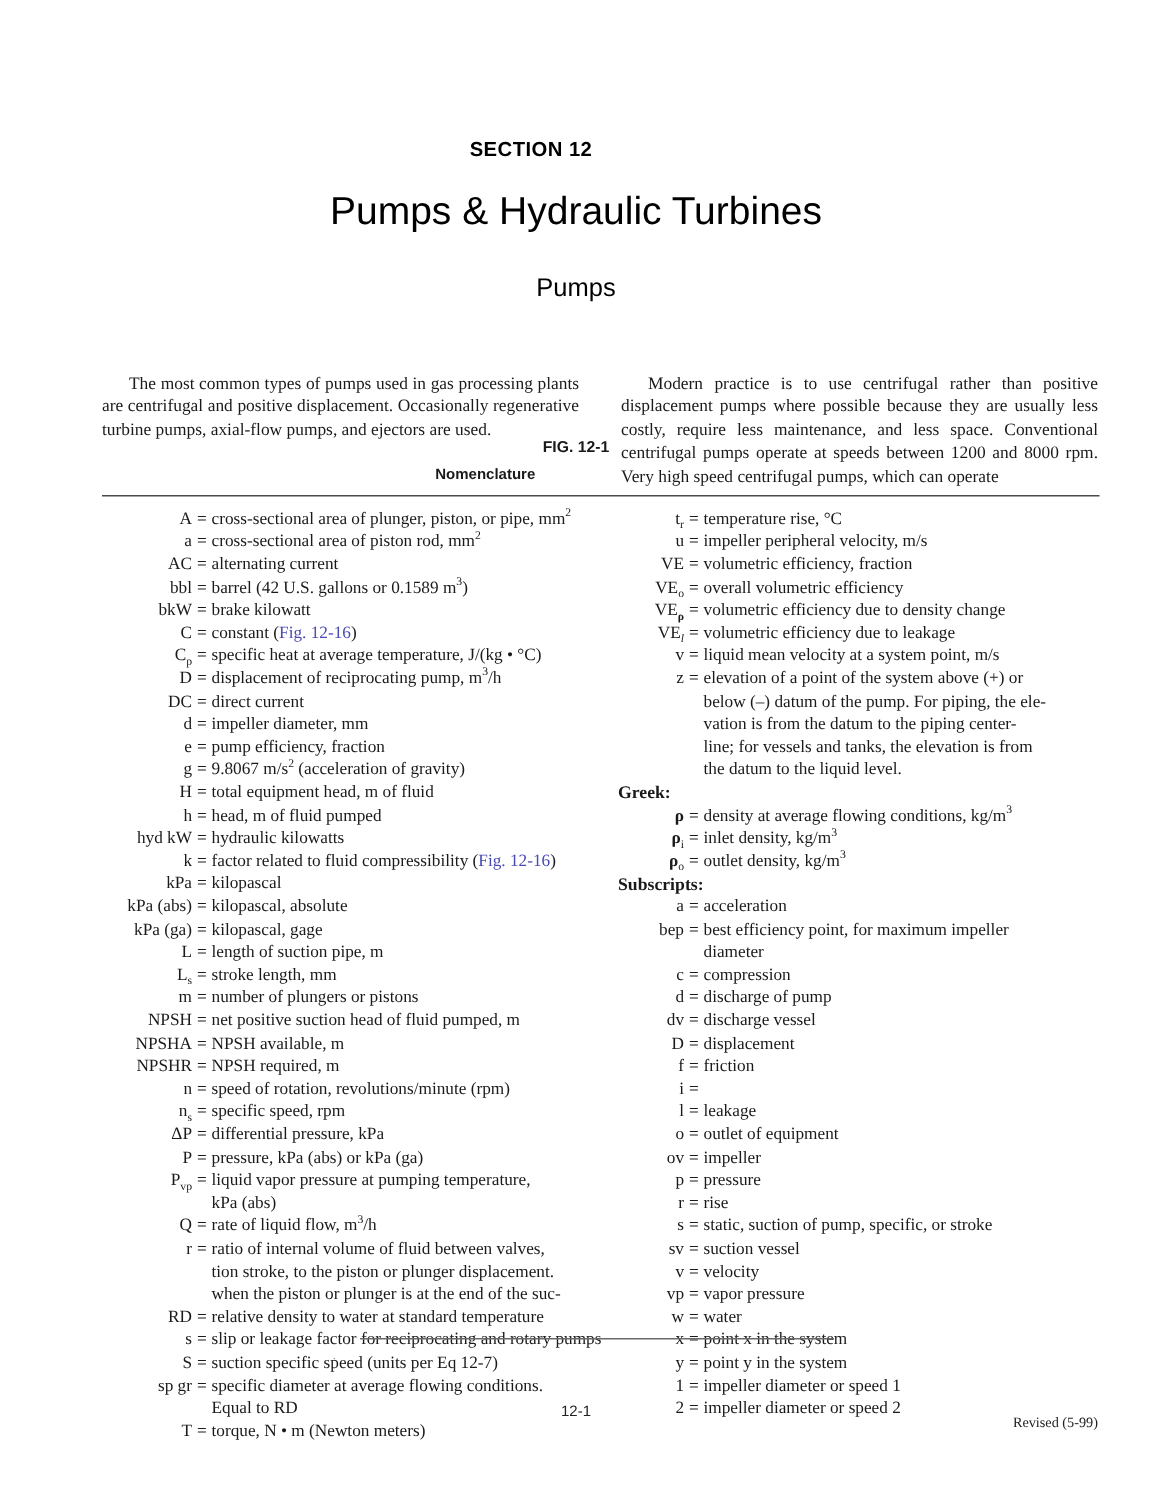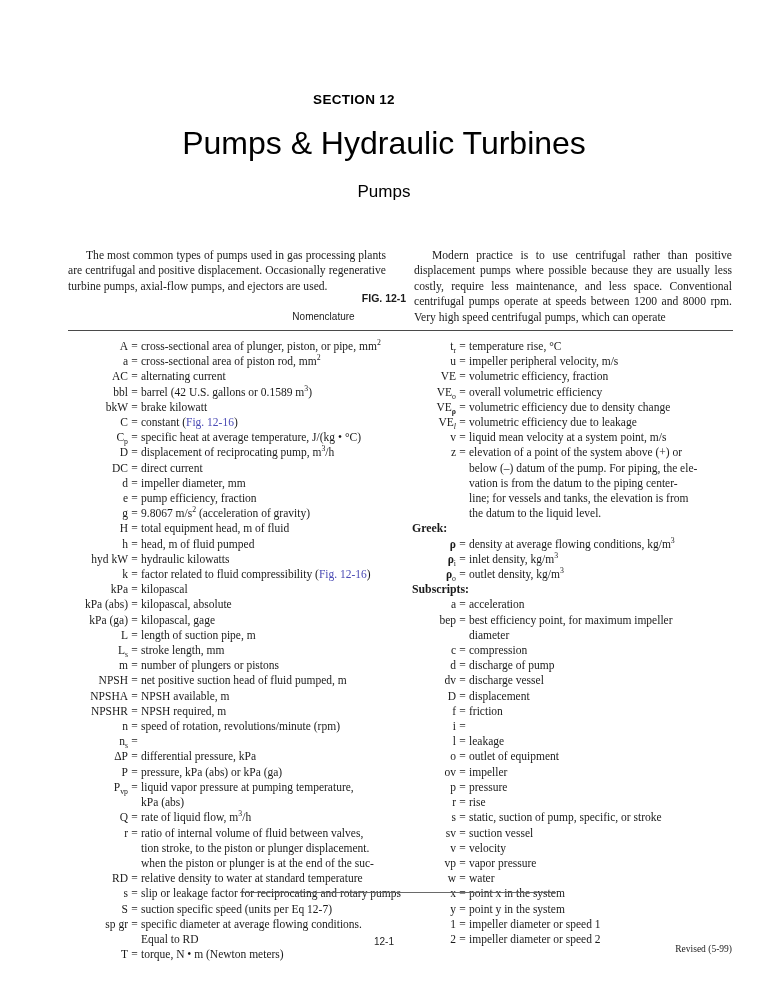--- a/index.html
+++ b/index.html
@@ -35,21 +35,21 @@
     color: #000;
   }
   .doc-title {
     position: absolute;
     top: 125px;
     left: 0;
     width: 768px;
     text-align: center;
     font-family: "Liberation Sans", sans-serif;
     font-weight: normal;
-    font-size: 32px;
+    font-size: 26px;
     color: #000;
   }
   .sub-title {
     position: absolute;
     top: 182px;
     left: 0;
     width: 768px;
     text-align: center;
     font-family: "Liberation Sans", sans-serif;
     font-weight: normal;
@@ -87,21 +87,21 @@
     font-weight: bold;
     font-size: 10.5px;
   }
   .fig-caption {
     position: absolute;
     top: 311px;
     left: 0;
     width: 647px;
     text-align: center;
     font-family: "Liberation Sans", sans-serif;
-    font-weight: normal;
+    font-weight: bold;
     font-size: 10px;
   }
   .rule-top {
     position: absolute;
     top: 330px;
     left: 68px;
     width: 665px;
     height: 0;
     border-top: 1.6px solid #4a4a4a;
   }
@@ -346,20 +346,21 @@
           <span class="nom-def">NPSH required, m</span>
         </div>
         <div class="nom-row">
           <span class="nom-sym">n</span>
           <span class="nom-eq">=</span>
           <span class="nom-def">speed of rotation, revolutions/minute (rpm)</span>
         </div>
         <div class="nom-row">
           <span class="nom-sym">n<sub>s</sub></span>
           <span class="nom-eq">=</span>
+          <span class="nom-def">specific speed, rpm</span>
         </div>
         <div class="nom-row">
           <span class="nom-sym">ΔP</span>
           <span class="nom-eq">=</span>
           <span class="nom-def">differential pressure, kPa</span>
         </div>
         <div class="nom-row">
           <span class="nom-sym">P</span>
           <span class="nom-eq">=</span>
           <span class="nom-def">pressure, kPa (abs) or kPa (ga)</span>

